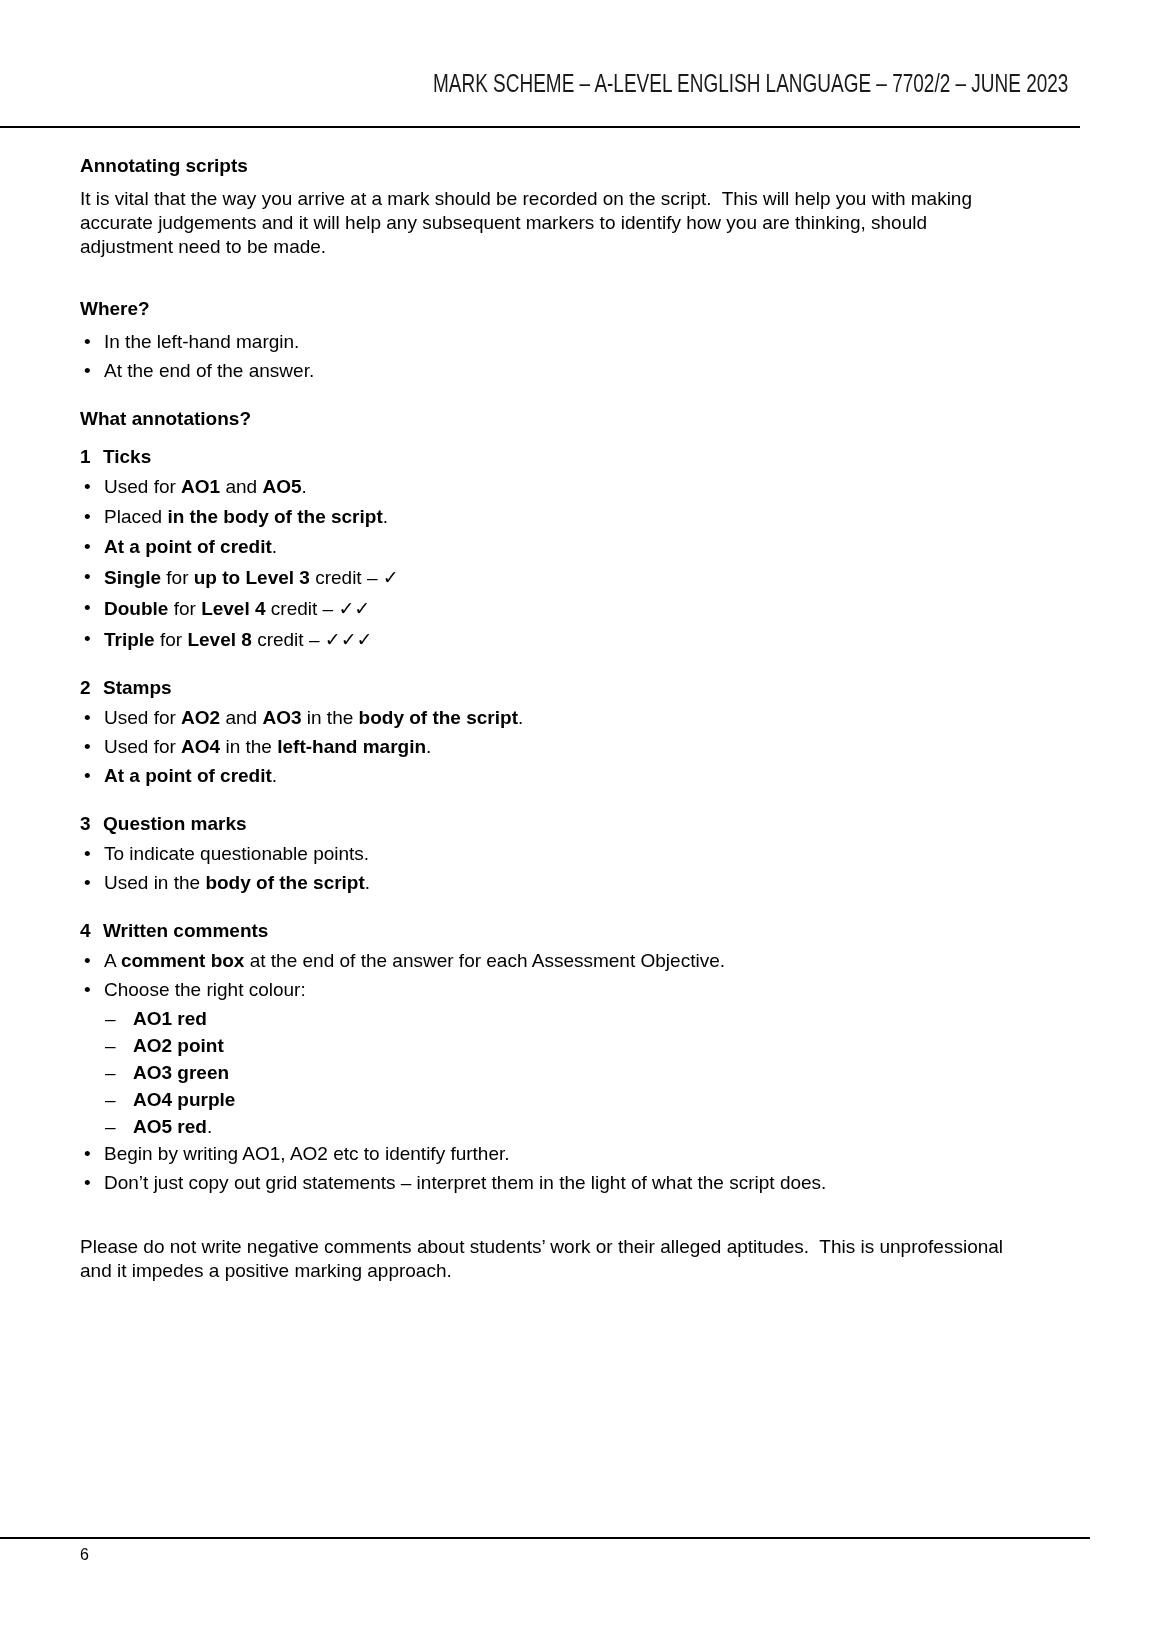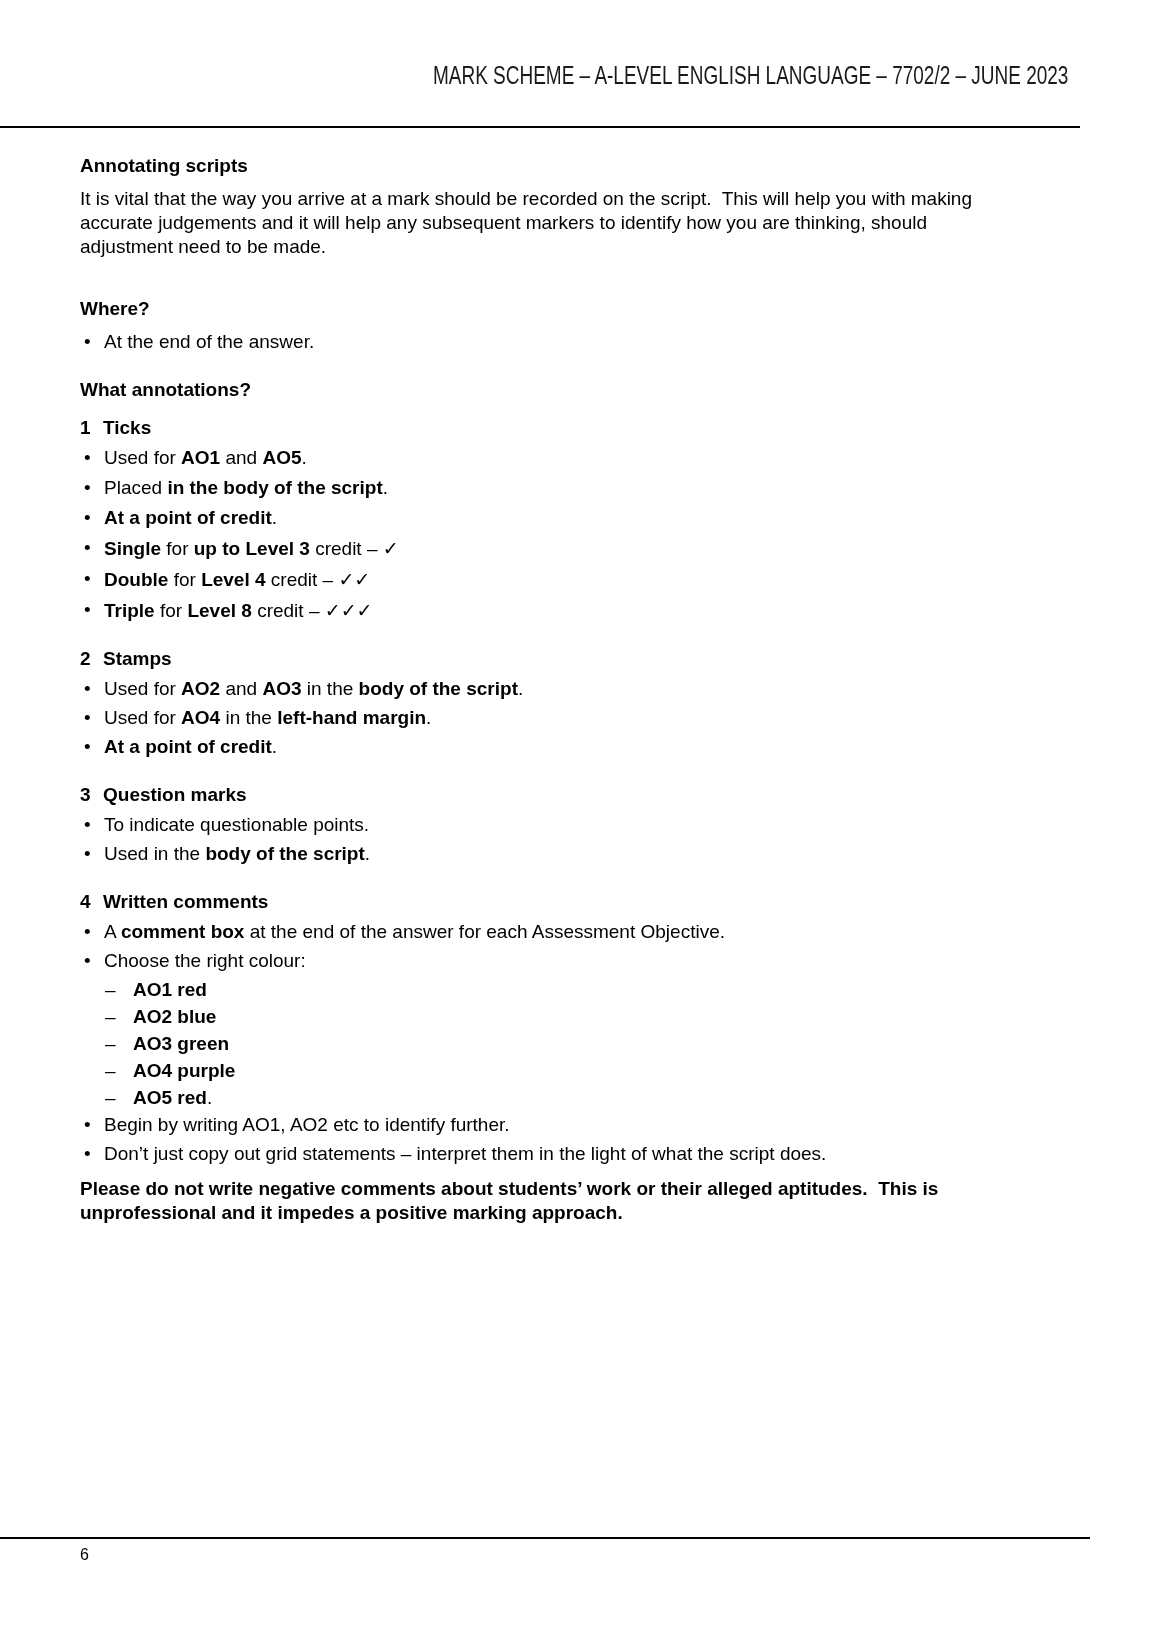--- a/index.html
+++ b/index.html
@@ -1,39 +1,39 @@
 <!DOCTYPE html>
 <html><head>
 <meta charset="utf-8">
 <style>
   html,body{margin:0;padding:0;background:#ffffff;}
   .page{
     position:relative;width:1158px;height:1638px;background:#ffffff;
     font-family:"Liberation Sans","DejaVu Sans",sans-serif;color:#000;overflow:hidden;
   }
   
-  .page-header{position:absolute;top:60px;right:90px;}
+  .page-header{position:absolute;top:68px;right:90px;}
   .header-title{
     font-size:26px;font-weight:400;white-space:nowrap;
     transform:scaleX(0.73);transform-origin:100% 0;color:#1a1a1a;
   }
   .rule{position:absolute;left:0;height:2px;background:#000;}
   .rule-top{top:126px;width:1080px;}
   .rule-bottom{top:1537px;width:1090px;}
   
   .content{position:absolute;left:80px;top:154px;width:935px;font-size:19px;line-height:24px;}
   h1,h2,h3{font-size:19px;line-height:24px;font-weight:700;margin:0;}
   h1{margin-bottom:9px;}
   h2.where{margin-top:38px;margin-bottom:9px;}
   h2.what{margin-top:24px;margin-bottom:14px;}
   h3.numbered{display:flex;margin:24px 0 6px 0;}
   h3.numbered.first{margin-top:0;}
   h3.numbered .num{width:23px;flex:0 0 23px;}
   .para{margin:0;white-space:pre-wrap;}
-  .outro{margin-top:11px;font-weight:bold;}
+  .outro{margin-top:40px;}
   ul{list-style:none;margin:0;padding:0;}
   li{position:relative;line-height:24px;}
   li.bullet{padding-left:24px;margin-bottom:5px;}
   li.bullet::before{content:"\2022";position:absolute;left:4px;top:0;}
   ul.ticks-list li.bullet{margin-bottom:6px;}
   ul.dashes{margin-left:25px;}
   li.dash{padding-left:28px;margin-bottom:3px;}
   li.dash::before{content:"\2013";position:absolute;left:0;top:0;}
   strong{font-weight:700;}
   .tick{font-weight:700;font-family:"DejaVu Sans",sans-serif;}
@@ -50,20 +50,21 @@
   </header>
   <div class="rule rule-top"></div>
 
   <main class="content">
 
     <h1>Annotating scripts</h1>
     <p class="para">It is vital that the way you arrive at a mark should be recorded on the script.  This will help you with making accurate judgements and it will help any subsequent markers to identify how you are thinking, should adjustment need to be made.</p>
 
     <h2 class="where">Where?</h2>
     <ul>
+      <li class="bullet"><span>In the left-hand margin.</span></li>
       <li class="bullet"><span>At the end of the answer.</span></li>
     </ul>
 
     <h2 class="what">What annotations?</h2>
 
     <h3 class="numbered first">
         <span class="num">1</span>
         <span>Ticks</span>
       </h3>
     <ul class="ticks-list">
@@ -97,21 +98,21 @@
     <h3 class="numbered">
         <span class="num">4</span>
         <span>Written comments</span>
       </h3>
     <ul>
       <li class="bullet"><span>A </span><strong>comment box</strong><span> at the end of the answer for each Assessment Objective.</span></li>
       <li class="bullet"><span>Choose the right colour:</span></li>
     </ul>
     <ul class="dashes">
       <li class="dash"><strong>AO1 red</strong><span></span></li>
-      <li class="dash"><strong>AO2 blue</strong><span></span></li>
+      <li class="dash"><strong>AO2 point</strong><span></span></li>
       <li class="dash"><strong>AO3 green</strong><span></span></li>
       <li class="dash"><strong>AO4 purple</strong><span></span></li>
       <li class="dash"><strong>AO5 red</strong><span>.</span></li>
     </ul>
     <ul>
       <li class="bullet"><span>Begin by writing AO1, AO2 etc to identify further.</span></li>
       <li class="bullet"><span>Don’t just copy out grid statements – interpret them in the light of what the script does.</span></li>
     </ul>
 
     <p class="para outro">Please do not write negative comments about students’ work or their alleged aptitudes.  This is unprofessional and it impedes a positive marking approach.</p>

